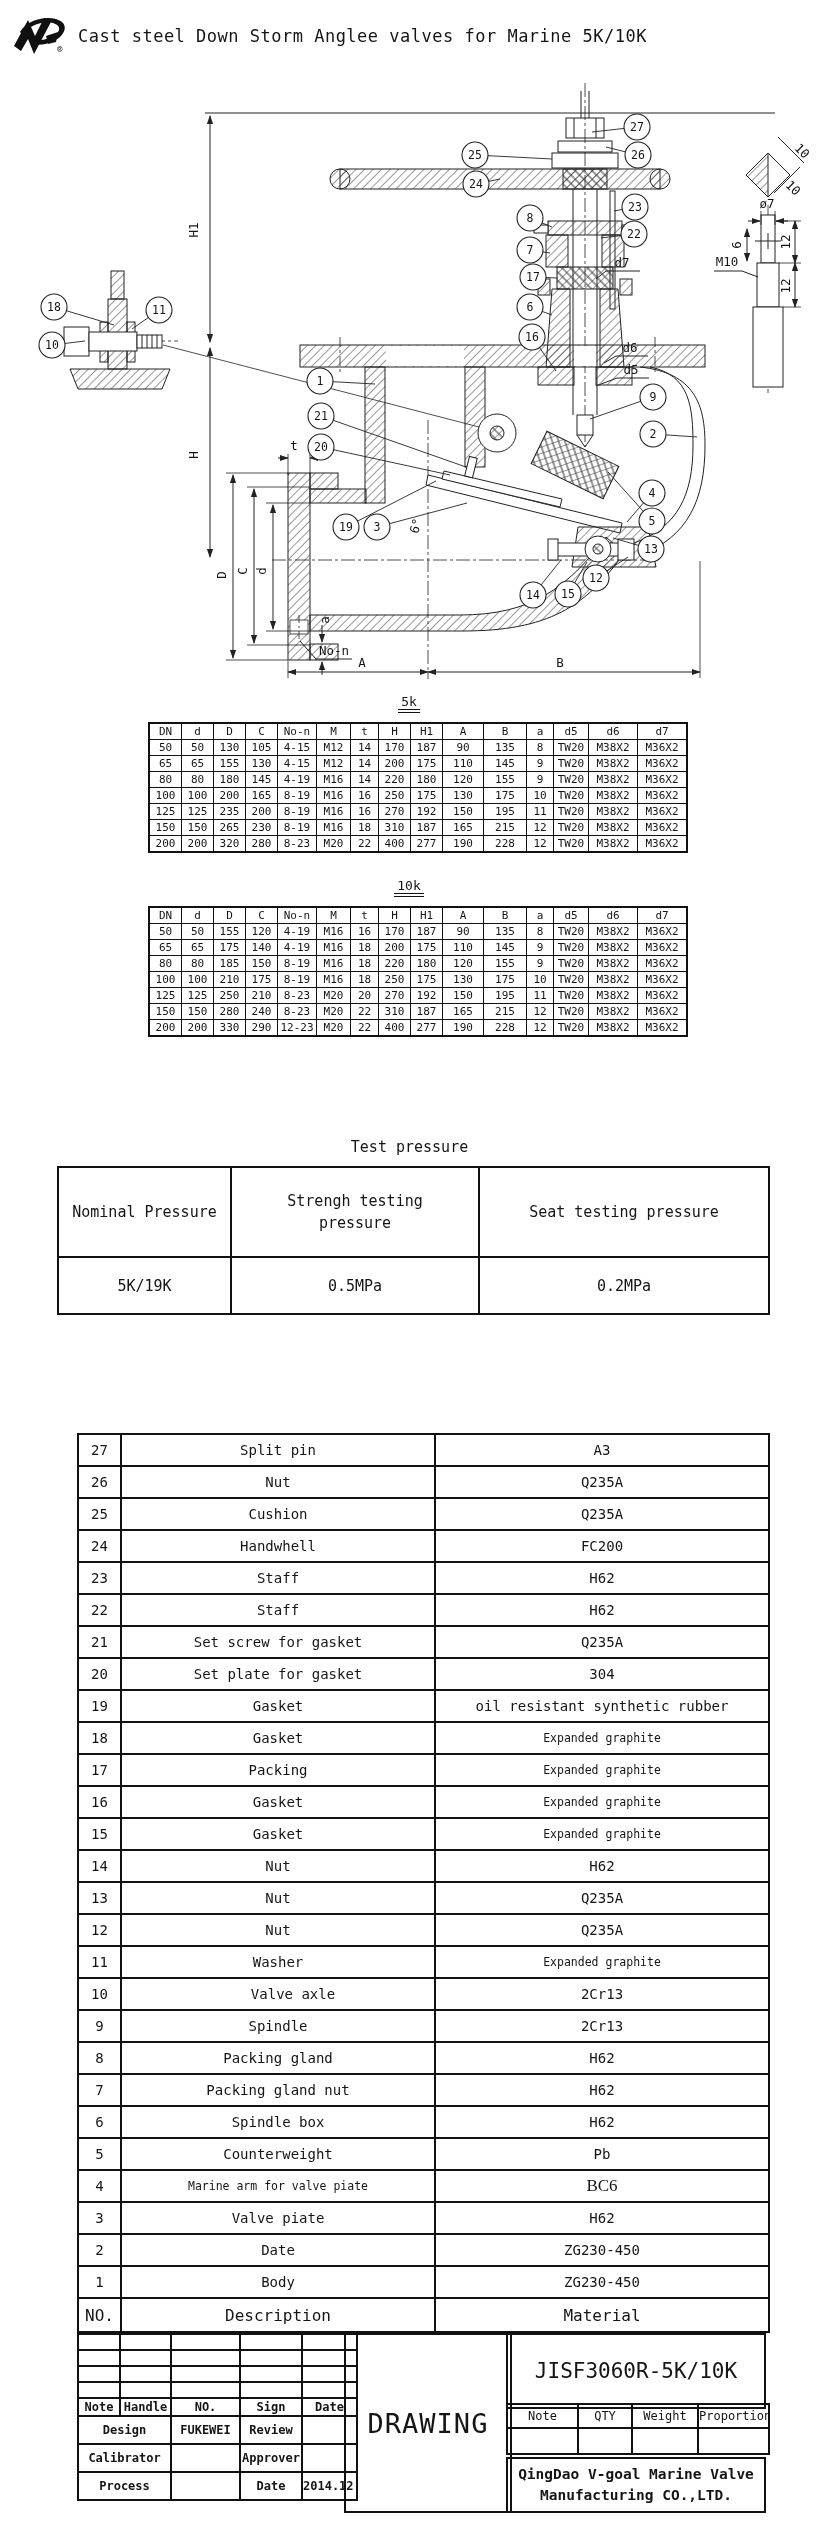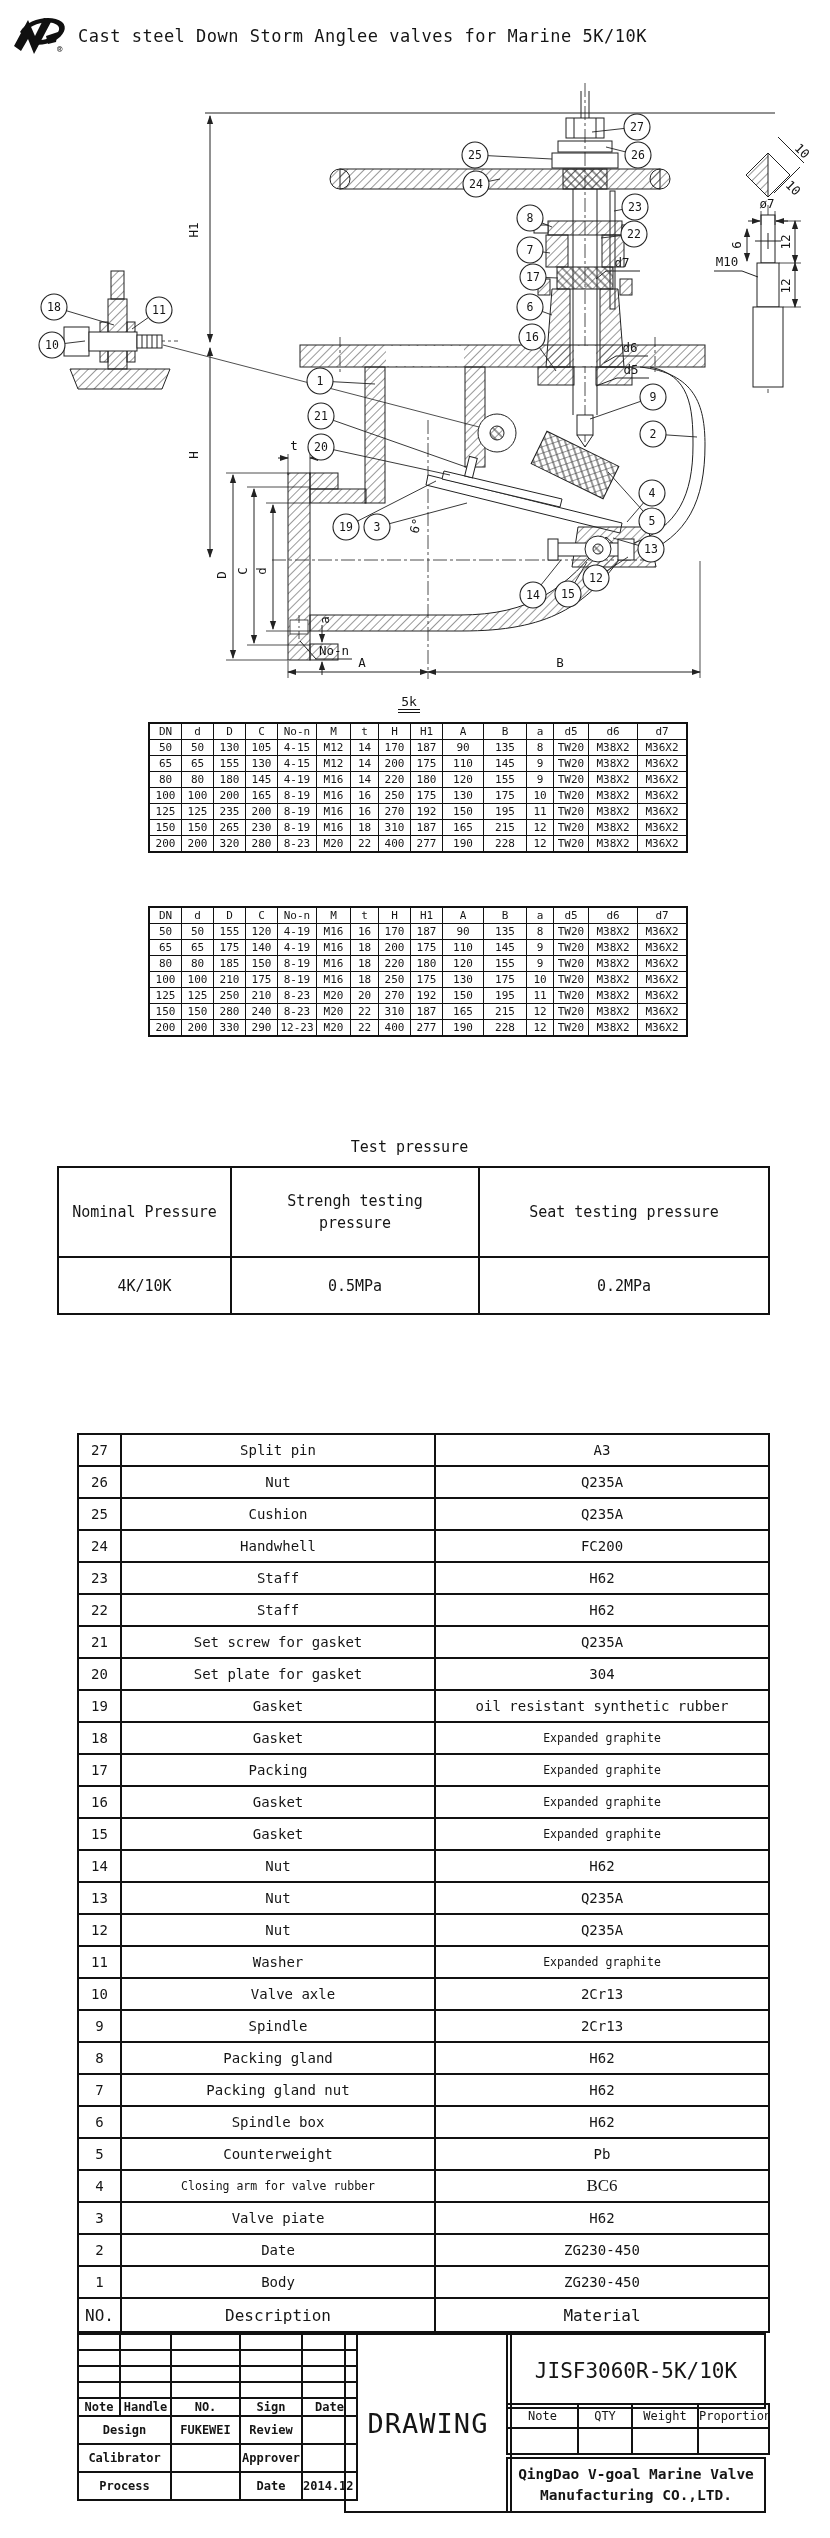--- a/index.html
+++ b/index.html
@@ -474,20 +474,23 @@
           <td>190</td>
           <td>228</td>
           <td>12</td>
           <td>TW20</td>
           <td>M38X2</td>
           <td>M36X2</td>
         </tr>
       </tbody>
     </table>
 
+  <div class="abs size-title" style="left:148px;top:878px;">
+    <span>10k</span>
+  </div>
   <table class="abs size" style="left:148px;top:906px;" id="size1">
       <tbody>
         <tr>
           <th style="width: 31px;">DN</th>
           <th style="width: 31px;">d</th>
           <th style="width: 31px;">D</th>
           <th style="width: 31px;">C</th>
           <th style="width: 38px;">No-n</th>
           <th style="width: 33px;">M</th>
           <th style="width: 27px;">t</th>
@@ -630,21 +633,21 @@
             <div>Nominal Pressure</div>
           </th>
           <th style="width: 246px;">
             <div style="width: 175px;">Strengh testing pressure</div>
           </th>
           <th style="width: 288px;">
             <div>Seat testing pressure</div>
           </th>
         </tr>
         <tr>
-          <td>4K/10K</td>
+          <td>5K/19K</td>
           <td>0.5MPa</td>
           <td>0.2MPa</td>
         </tr>
       </tbody>
     </table>
 
   <table class="abs parts" style="left:77px;top:1433px;" id="parts">
       <tbody>
         <tr>
           <td style="width: 41px;">27</td>
@@ -756,21 +759,21 @@
           <td style="width: 312px;">Spindle box</td>
           <td style="width: 332px;">H62</td>
         </tr>
         <tr>
           <td style="width: 41px;">5</td>
           <td style="width: 312px;">Counterweight</td>
           <td style="width: 332px;">Pb</td>
         </tr>
         <tr>
           <td style="width: 41px;">4</td>
-          <td class="small" style="width: 312px;">Closing arm for valve rubber</td>
+          <td class="small" style="width: 312px;">Marine arm for valve piate</td>
           <td class="serif" style="width: 332px;">BC6</td>
         </tr>
         <tr>
           <td style="width: 41px;">3</td>
           <td style="width: 312px;">Valve piate</td>
           <td style="width: 332px;">H62</td>
         </tr>
         <tr>
           <td style="width: 41px;">2</td>
           <td style="width: 312px;">Date</td>

